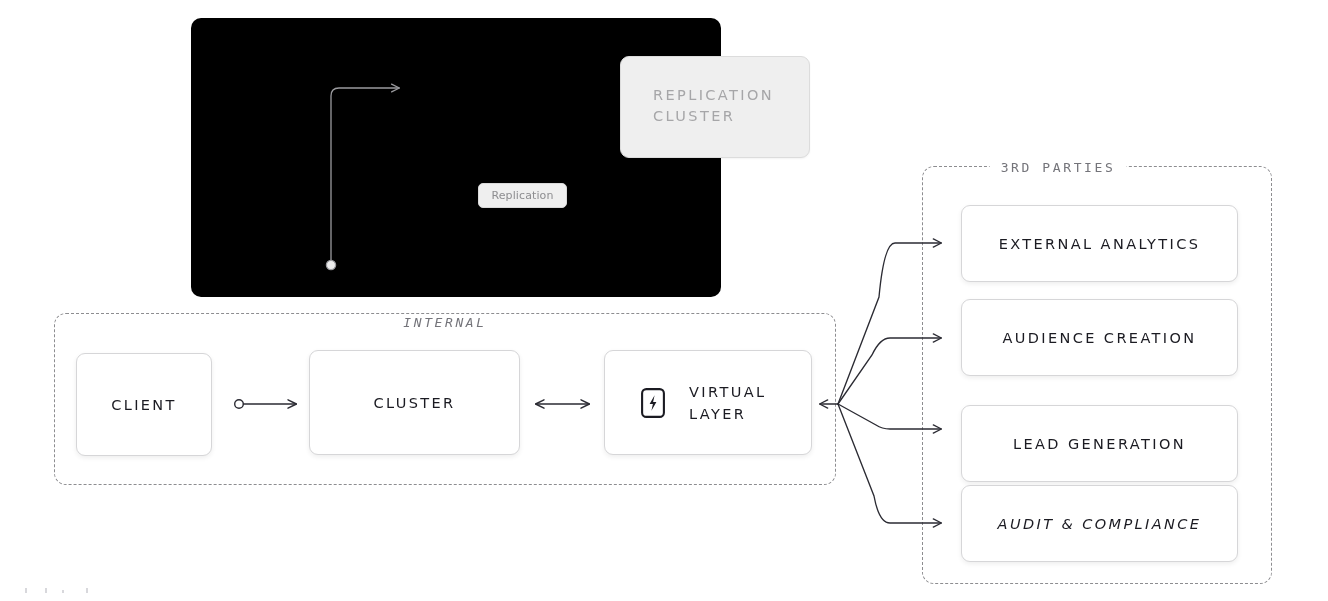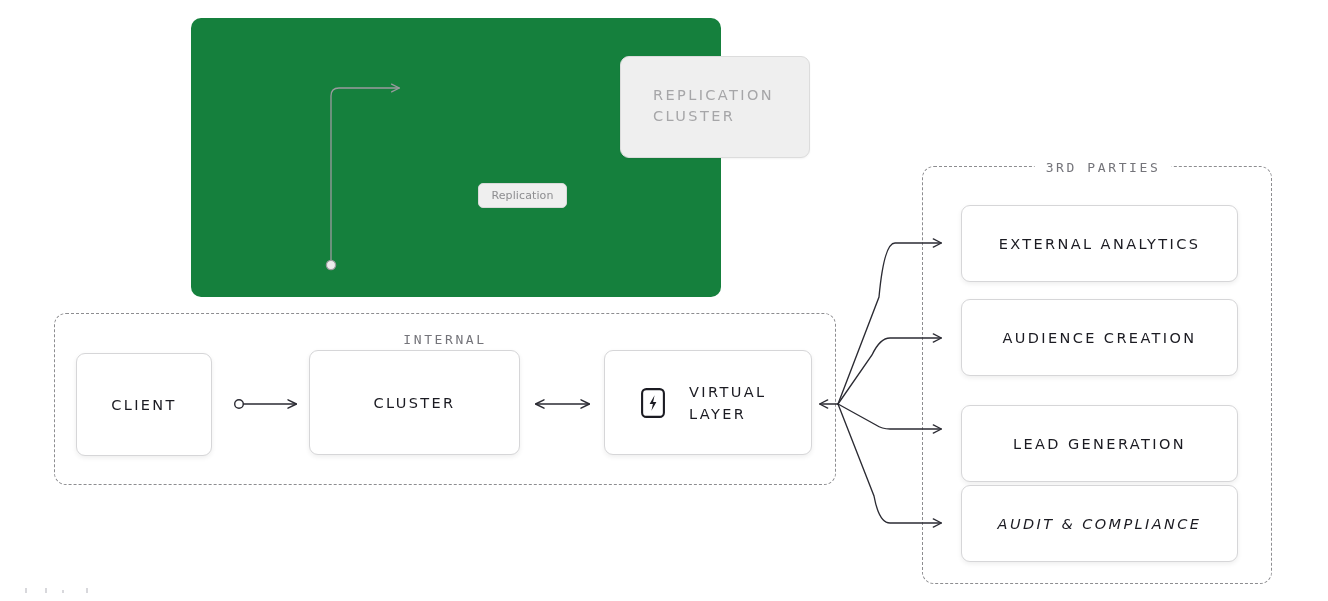--- a/index.html
+++ b/index.html
@@ -18,21 +18,21 @@
     overflow: hidden;
   }
 
   
   #replication-panel {
     position: absolute;
     left: 191px;
     top: 18px;
     width: 530px;
     height: 279px;
-    background: #15803d;
+    background: #000000;
     border-radius: 10px;
   }
   #replication-cluster-box {
     position: absolute;
     left: 429px;
     top: 38px;
     width: 190px;
     height: 102px;
     background: #efefef;
     border: 1px solid #dcdcdc;
@@ -94,22 +94,22 @@
     position: absolute;
     background: #ffffff;
     padding: 0 11px;
     font-family: "DejaVu Sans Mono", "Liberation Mono", monospace;
     font-size: 13px;
     letter-spacing: 2.6px;
     color: #74747a;
     white-space: nowrap;
     transform: translate(-50%, -50%);
   }
-  #internal-label { left: 445px; top: 339px; }
-  #third-parties-label { left: 1103px; top: 167px; text-align: right; }
+  #internal-label { left: 445px; top: 322px; font-style: italic; }
+  #third-parties-label { left: 1058px; top: 167px; text-align: right; }
 
   
   .node-box {
     position: absolute;
     background: #ffffff;
     border: 1px solid #d6d6d8;
     border-radius: 9px;
     box-shadow: 0 2px 5px rgba(0,0,0,0.07);
     box-sizing: border-box;
     display: flex;

